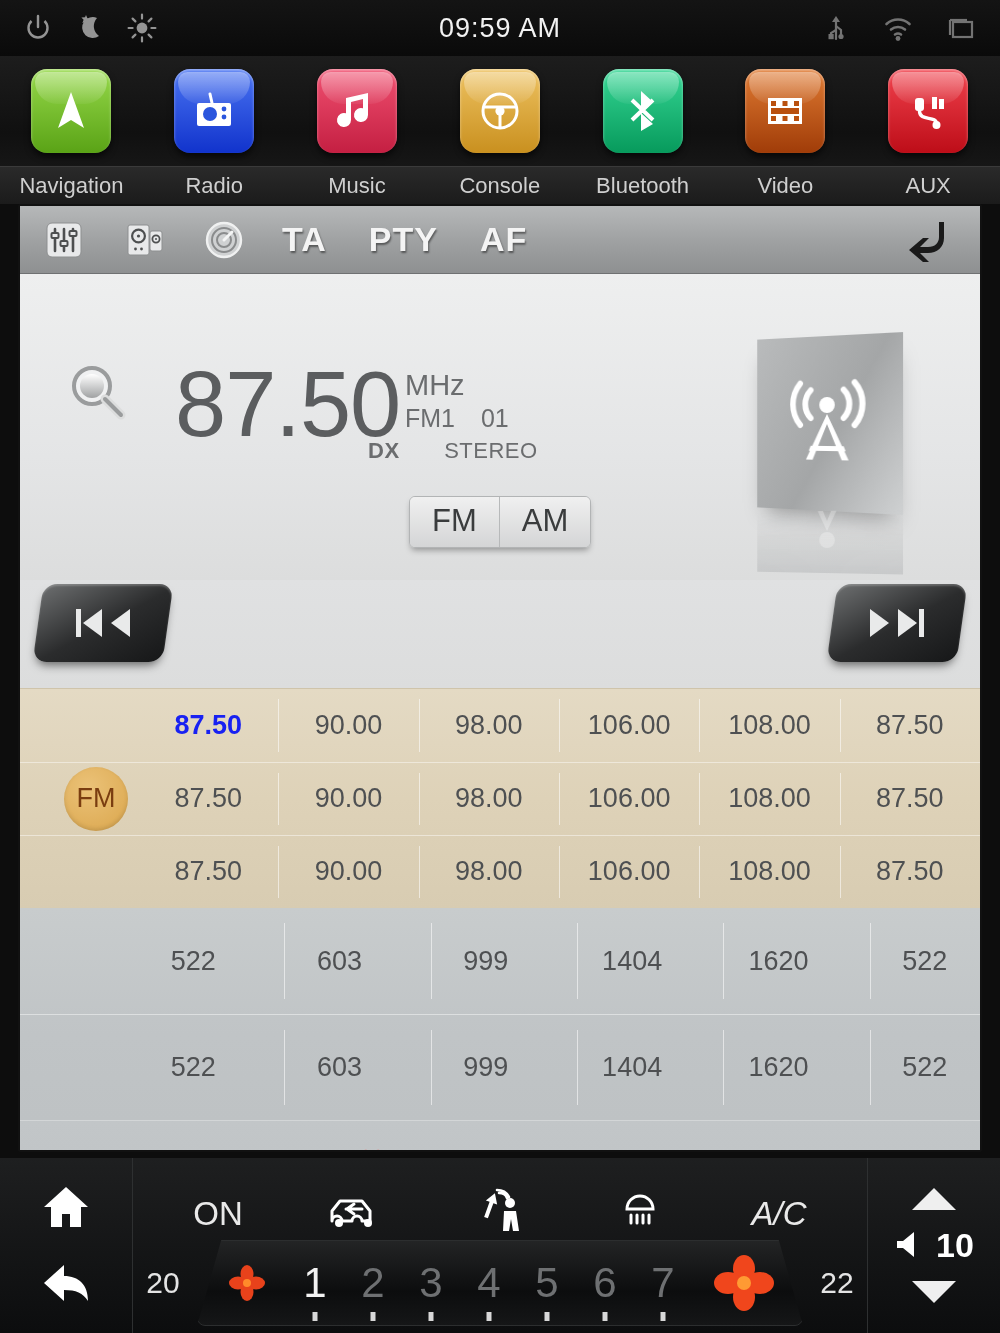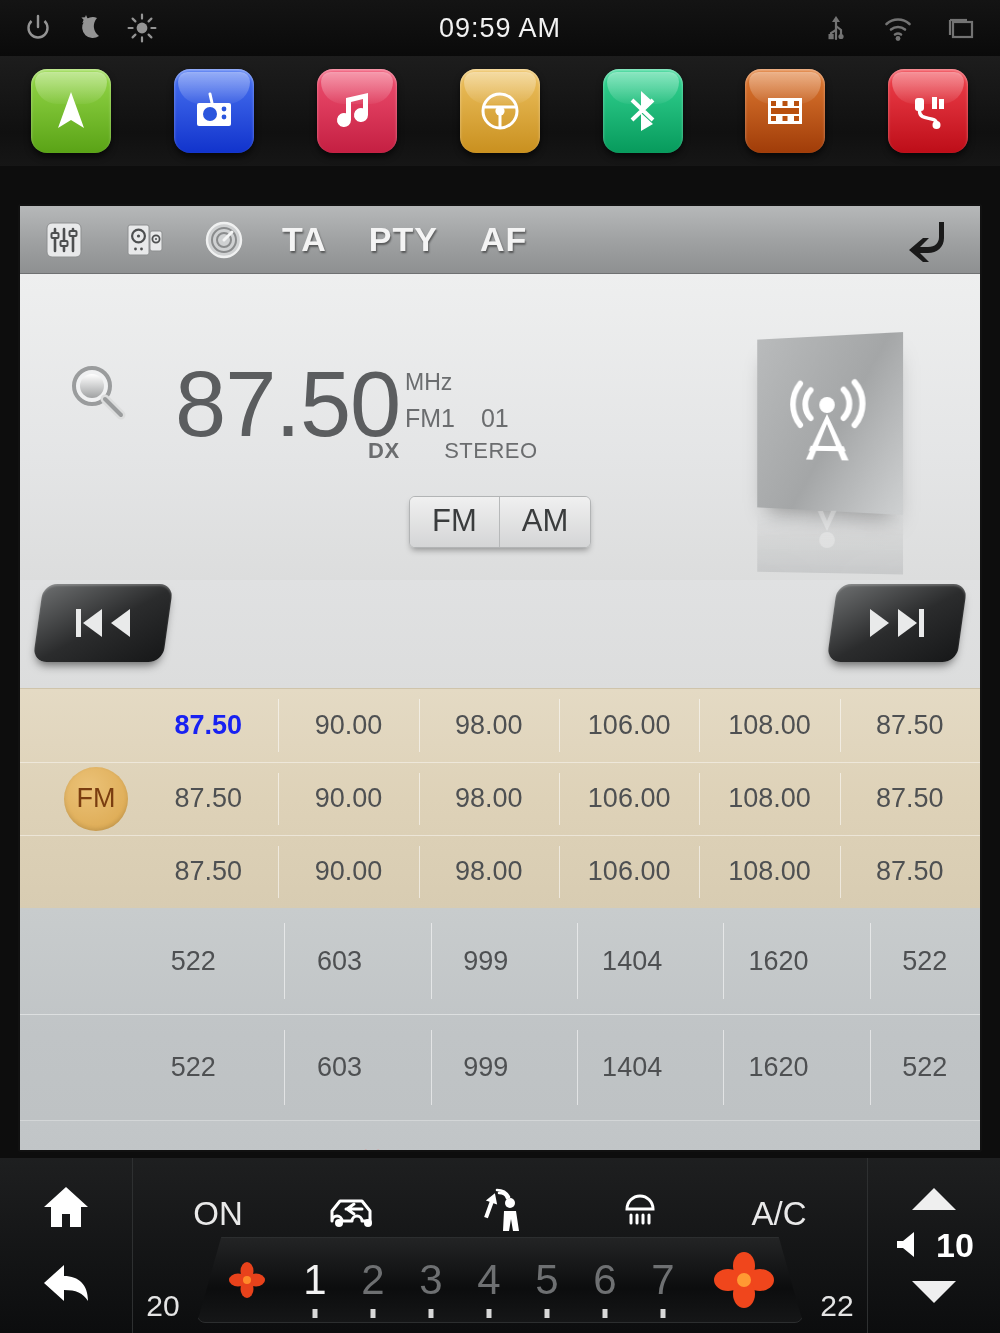--- a/index.html
+++ b/index.html
@@ -86,21 +86,21 @@
   .freq-area {
     position: relative; height: 306px;
     background: linear-gradient(#eeefef, #e4e5e6 60%, #dcdddd);
   }
   .search-ico { position: absolute; left: 42px; top: 84px; width: 74px; height: 74px; }
   .search-ico svg { width:100%; height:100%; }
   .freq-num {
     position: absolute; left: 155px; top: 78px;
     font-size: 92px; color: #5b5d5f; letter-spacing: -1px; font-weight: 300;
   }
-  .freq-unit { position: absolute; left: 385px; top: 95px; font-size: 23px; color: #6b6d6f; }
+  .freq-unit { position: absolute; left: 385px; top: 95px; font-size: 29px; color: #6b6d6f; }
   .freq-band { position: absolute; left: 385px; top: 130px; font-size: 25px; color: #6b6d6f; }
   .freq-band span { margin-left: 19px; }
   .freq-mode { position: absolute; left: 348px; top: 164px; font-size: 22px; color: #6b6d6f; letter-spacing: .5px; }
   .freq-mode span { margin-left: 38px; }
 
   .station-art {
     position: absolute; right: 78px; top: 62px; width: 150px; height: 175px;
     background: linear-gradient(120deg, #b9bbbc, #a4a6a7 55%, #cfd1d2);
     transform: perspective(420px) rotateY(-14deg);
     box-shadow: 0 14px 22px -10px rgba(0,0,0,.35);
@@ -211,24 +211,24 @@
     width: 133px; height: 100%; display: flex; flex-direction: column;
     align-items: center; justify-content: center; gap: 22px;
     border-right: 1px solid #2e3031;
   }
   .cl-nav svg { width: 52px; height: 48px; }
   .cl-main { position: relative; flex: 1; height: 100%; }
   .cl-top {
     position: absolute; left: 0; right: 0; top: 28px; height: 56px;
     display: flex; align-items: center; justify-content: space-around; padding: 0 20px;
   }
-  .cl-top .t-txt { color: #e9e9e9; font-size: 33px; }
+  .cl-top .t-txt { color: #e9e9e9; font-size: 33px; font-style: italic; }
   .cl-top .t-txt.plain { font-style: normal; }
   .cl-top svg { width: 62px; height: 50px; }
-  .cl-bot { position: absolute; left: 0; right: 0; bottom: 10px; height: 92px; display: flex; align-items: flex-end; }
+  .cl-bot { position: absolute; left: 0; right: 0; bottom: 4px; height: 92px; display: flex; align-items: center; }
   .temp { width: 110px; text-align: center; color: #e4e4e4; font-size: 30px; }
   .fanbar {
     flex: 1; height: 86px; margin: 0 4px;
     background: linear-gradient(#232425, #0c0d0e 60%, #151617);
     border-radius: 8px; border: 1px solid #2c2e2f;
     clip-path: polygon(4% 0, 96% 0, 100% 100%, 0 100%);
     display: flex; align-items: center; justify-content: center; gap: 4px;
     position: relative;
   }
   .fan-s { width: 46px; height: 46px; margin: 0 14px 0 26px; }
@@ -381,20 +381,29 @@
           <svg viewBox="0 0 52 52">
               <rect x="13" y="13" width="9" height="13" rx="3" fill="#fff"></rect>
               <path d="M17.5 26c0 11 17 4 17 13" stroke="#fff" stroke-width="3.4" fill="none"></path>
               <rect x="30" y="12" width="5" height="12" fill="#fff"></rect>
               <rect x="37" y="14" width="5" height="10" fill="#fff"></rect>
               <circle cx="34.5" cy="40" r="4" fill="#fff"></circle>
             </svg>
         </div>
       </div>
     </div>
+  </div>
+  <div class="labels">
+    <div class="lbl-cell">Navigation</div>
+    <div class="lbl-cell">Radio</div>
+    <div class="lbl-cell">Music</div>
+    <div class="lbl-cell">Console</div>
+    <div class="lbl-cell">Bluetooth</div>
+    <div class="lbl-cell">Video</div>
+    <div class="lbl-cell">AUX</div>
   </div>
 
   <div class="panel">
 
     <div class="radio-toolbar">
       <span class="tb-ico">
         <svg viewBox="0 0 44 44">
             <rect x="5" y="5" width="34" height="34" rx="5" fill="#e8e9ea" stroke="#8d8f90"></rect>
             <g stroke="#4d4f50" stroke-width="2.6" stroke-linecap="round">
               <path d="M13 11v22M22 11v22M31 11v22"></path>

